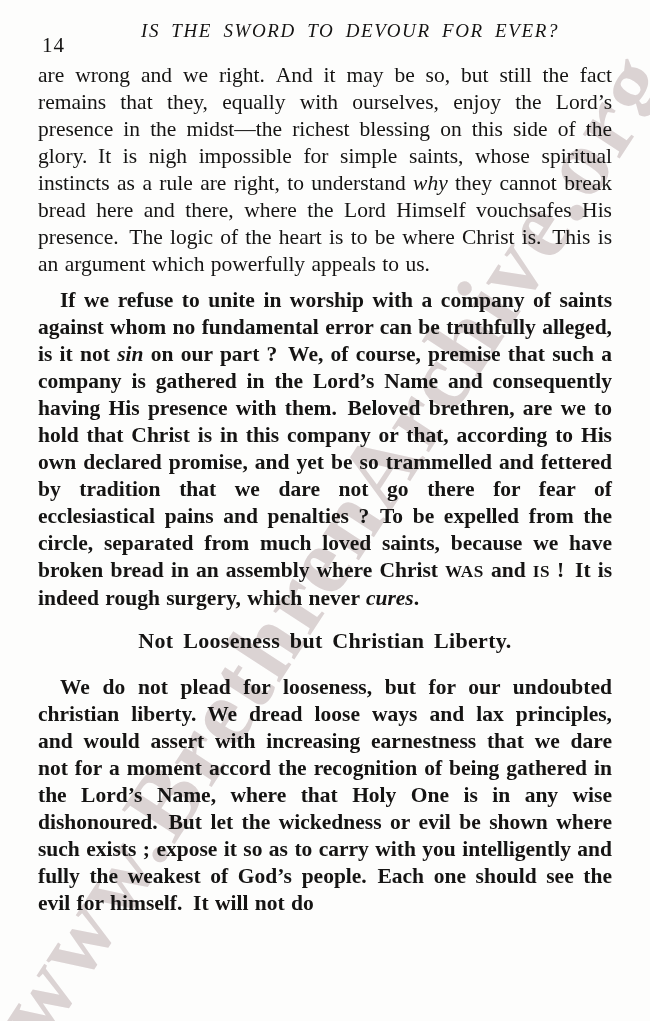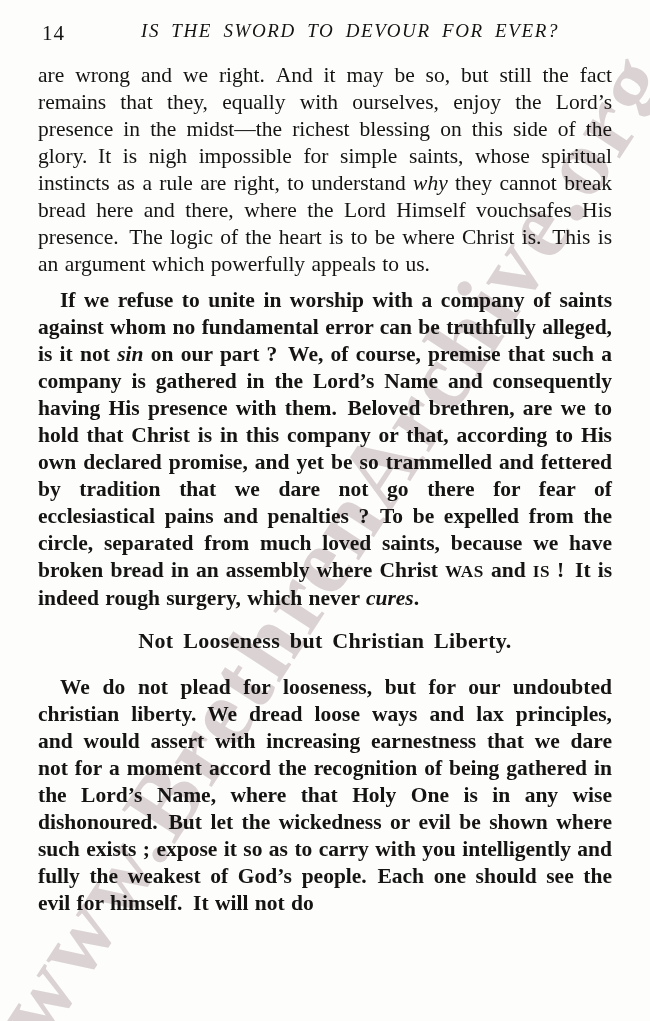--- a/index.html
+++ b/index.html
@@ -34,21 +34,21 @@
     padding: 20px 38px 0 38px;
   }
   .pageheader {
     position: relative;
     height: 30px;
     margin-bottom: 12px;
   }
   .page-number {
     position: absolute;
     left: 4px;
-    top: 1px;
+    top: 13px;
     font-size: 21px;
     letter-spacing: 1px;
   }
   .running-title {
     text-align: center;
     font-style: italic;
     font-size: 19px;
     letter-spacing: 1.6px;
     word-spacing: 5px;
     padding-left: 50px;

